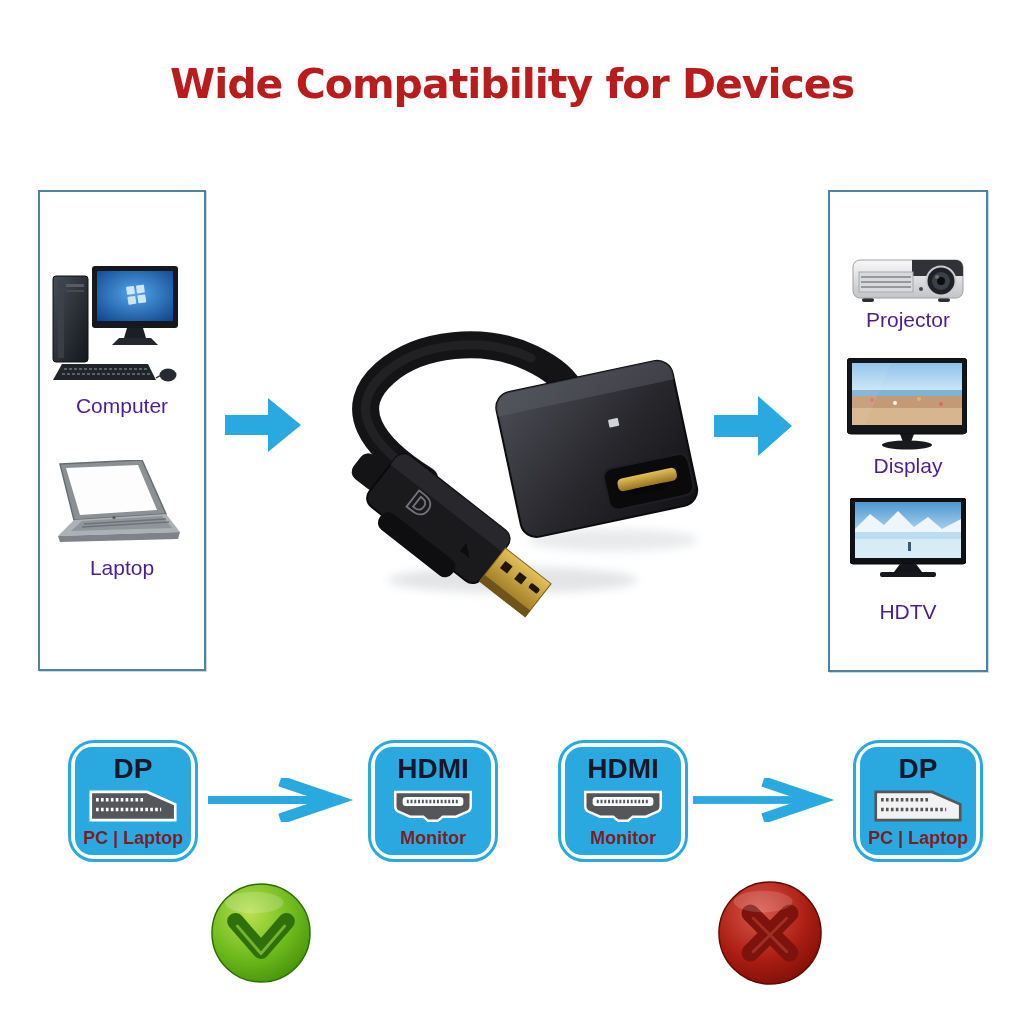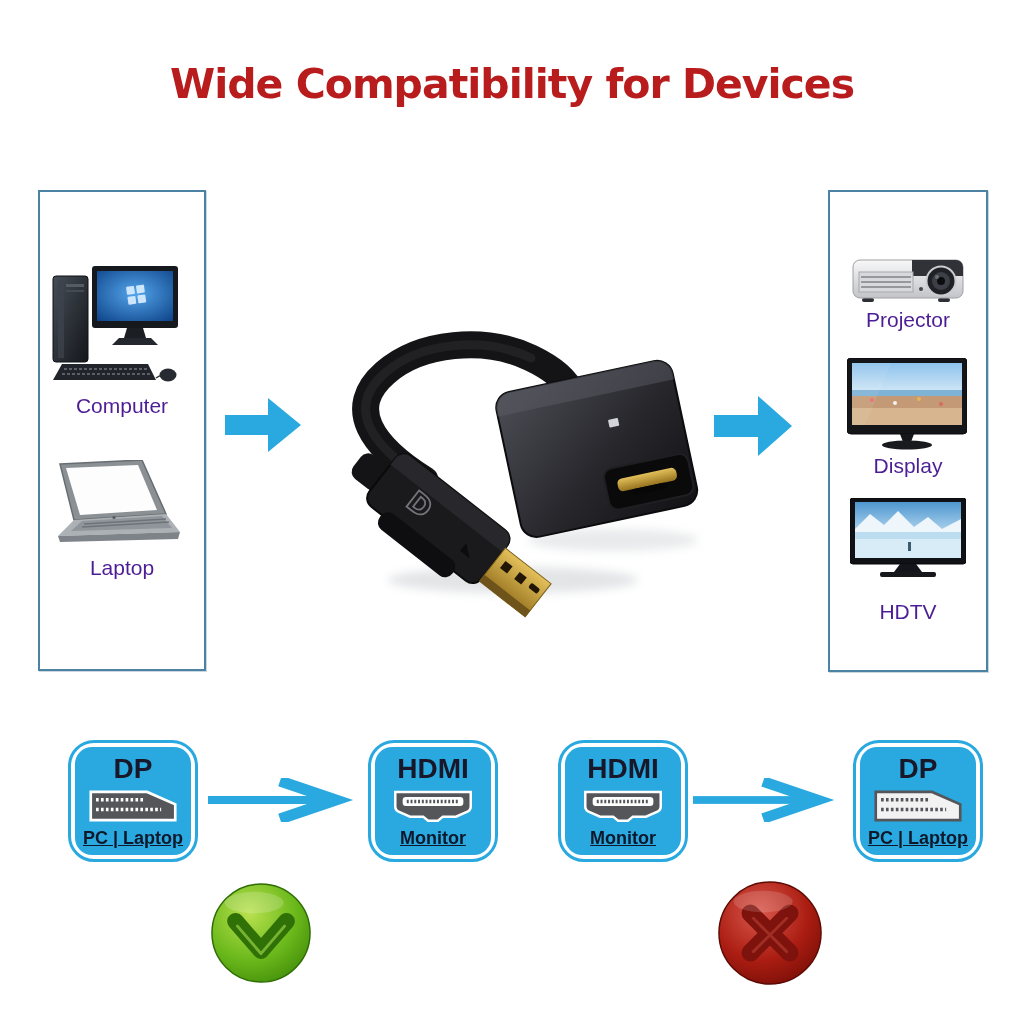--- a/index.html
+++ b/index.html
@@ -16,21 +16,21 @@
   .dev-label{position:absolute;left:0;width:100%;text-align:center;font-size:21px;color:#4c1d95;}
 
   .block-arrow{position:absolute;}
   .line-arrow{position:absolute;}
 
   .badge{position:absolute;top:740px;width:130px;height:122px;border:3px solid #29a9e0;border-radius:26px;
     background:#fff;padding:4px;box-sizing:border-box;}
   .badge-inner{width:100%;height:100%;background:#29a9e0;border-radius:17px;display:flex;flex-direction:column;
     align-items:center;justify-content:space-evenly;padding:3px 0;box-sizing:border-box;}
   .badge-title{font-size:28px;font-weight:bold;color:#18182a;line-height:1;}
-  .badge-sub{font-size:18px;font-weight:bold;color:#0f172a;line-height:1;white-space:nowrap;text-decoration:underline;}
+  .badge-sub{font-size:18px;font-weight:bold;color:#7f1d1d;line-height:1;white-space:nowrap;}
 
   .status{position:absolute;}
   #adapter{position:absolute;left:313px;top:328px;}
 </style>
 </head>
 <body>
 
 <div id="canvas">
 
   <h1 id="page-title">Wide Compatibility for Devices</h1>

